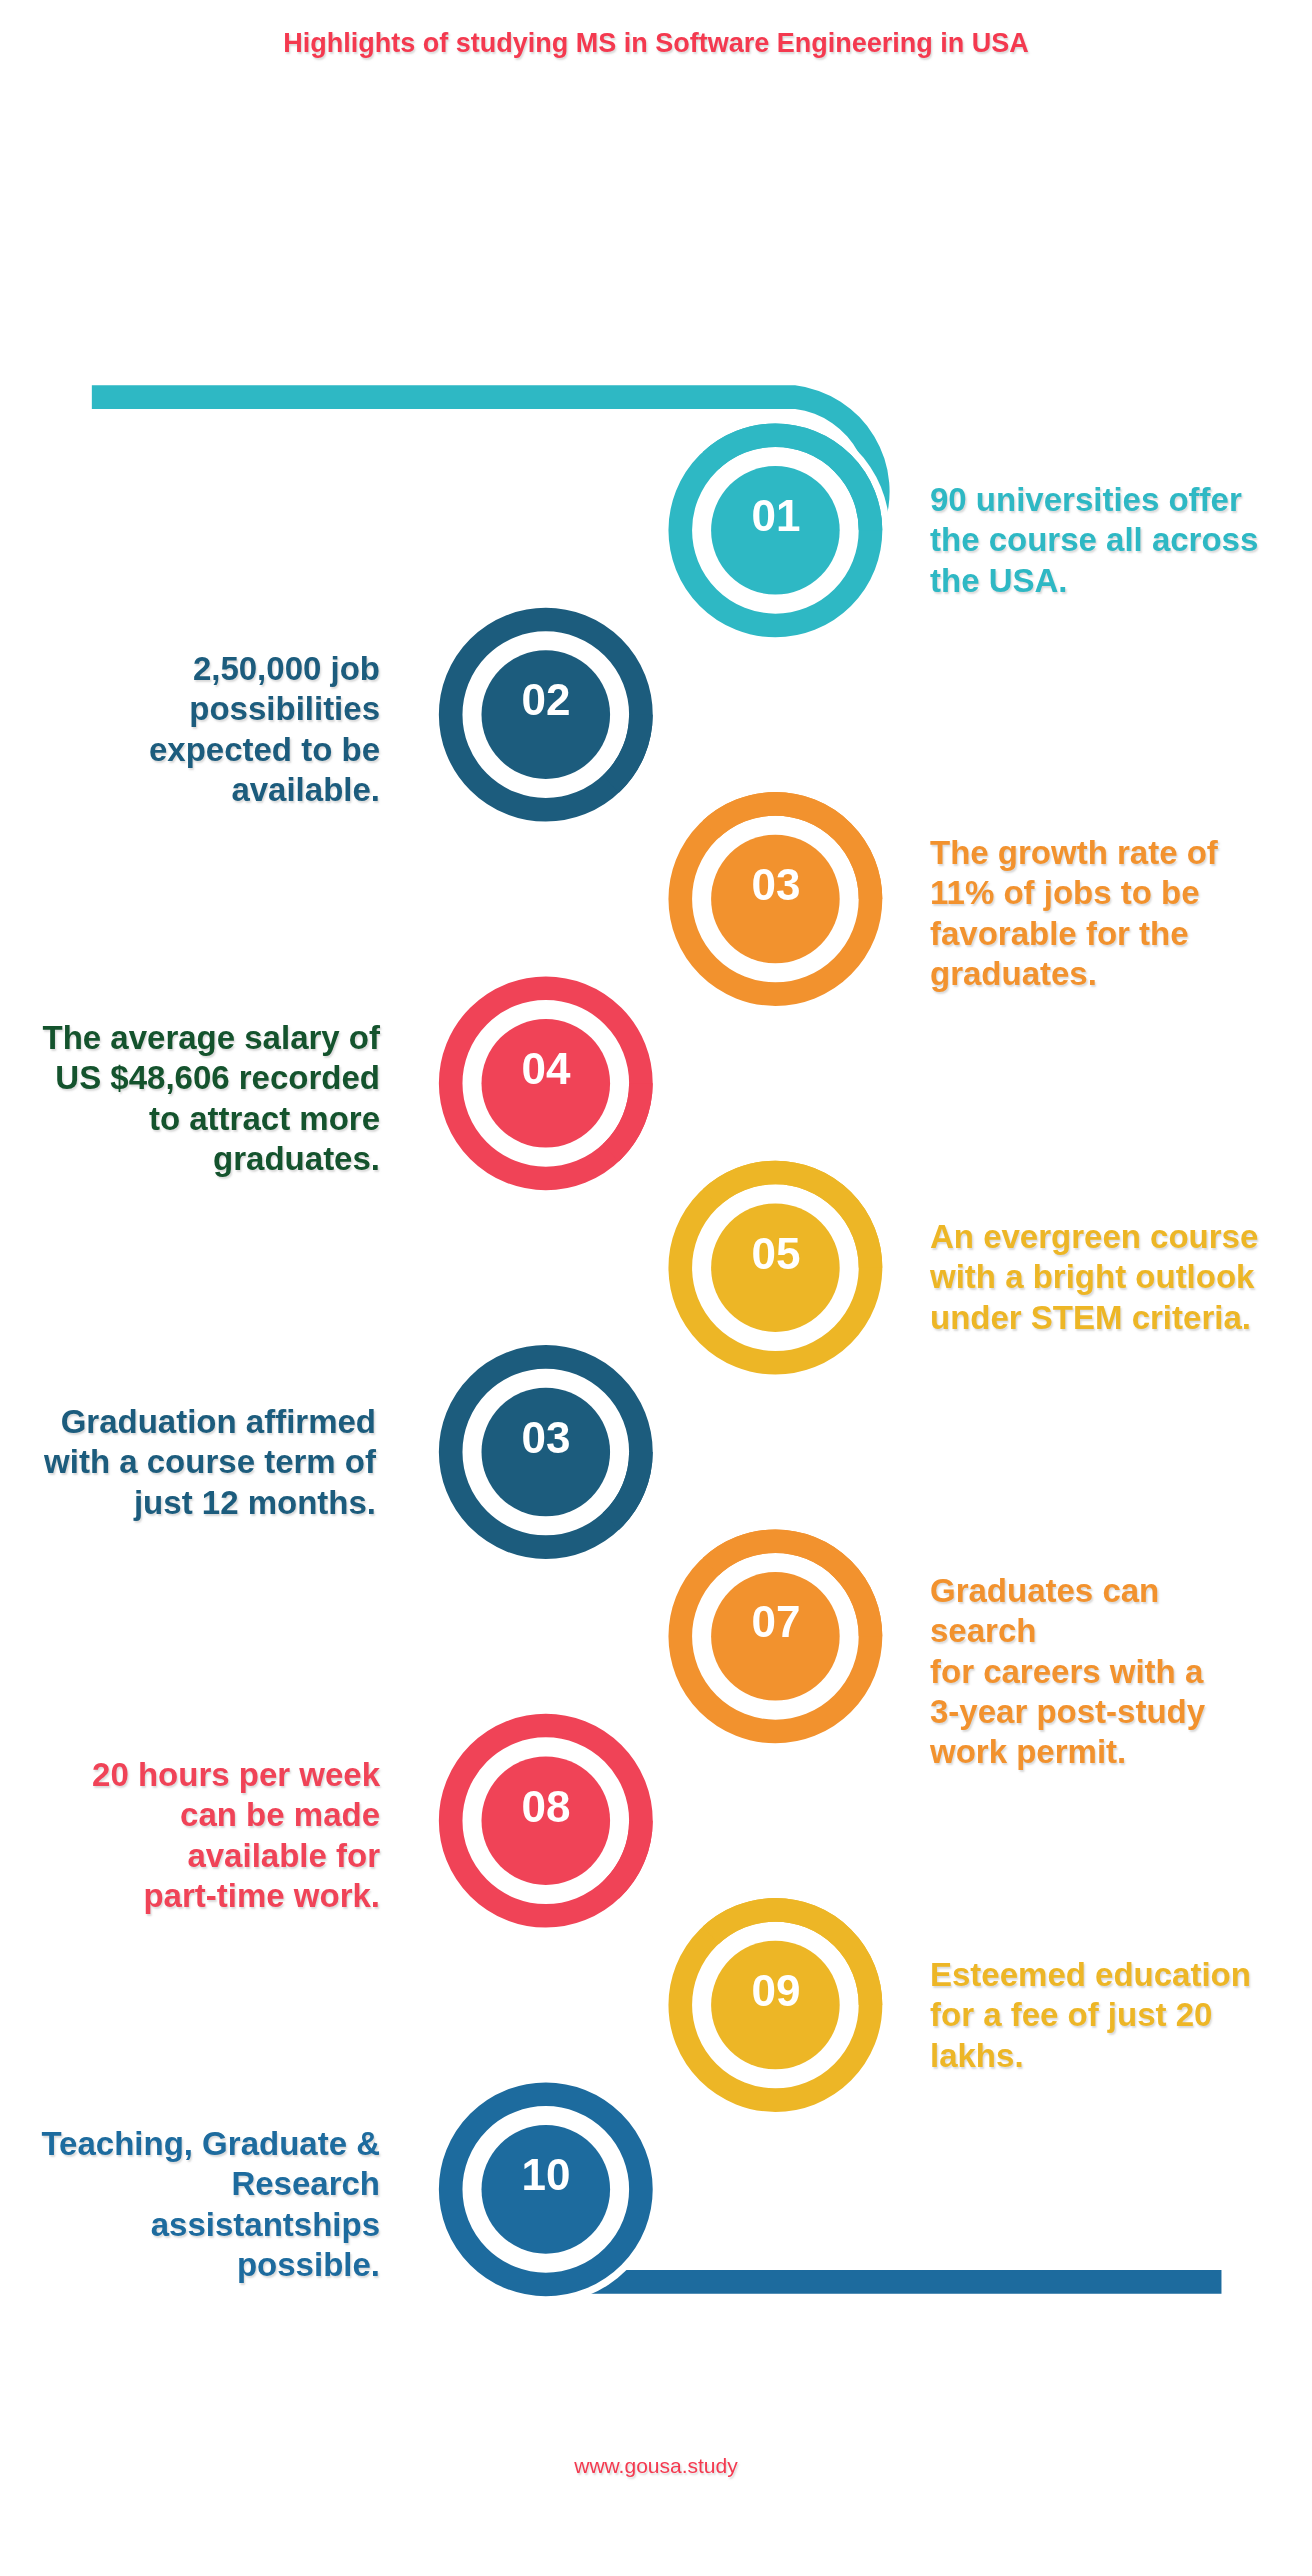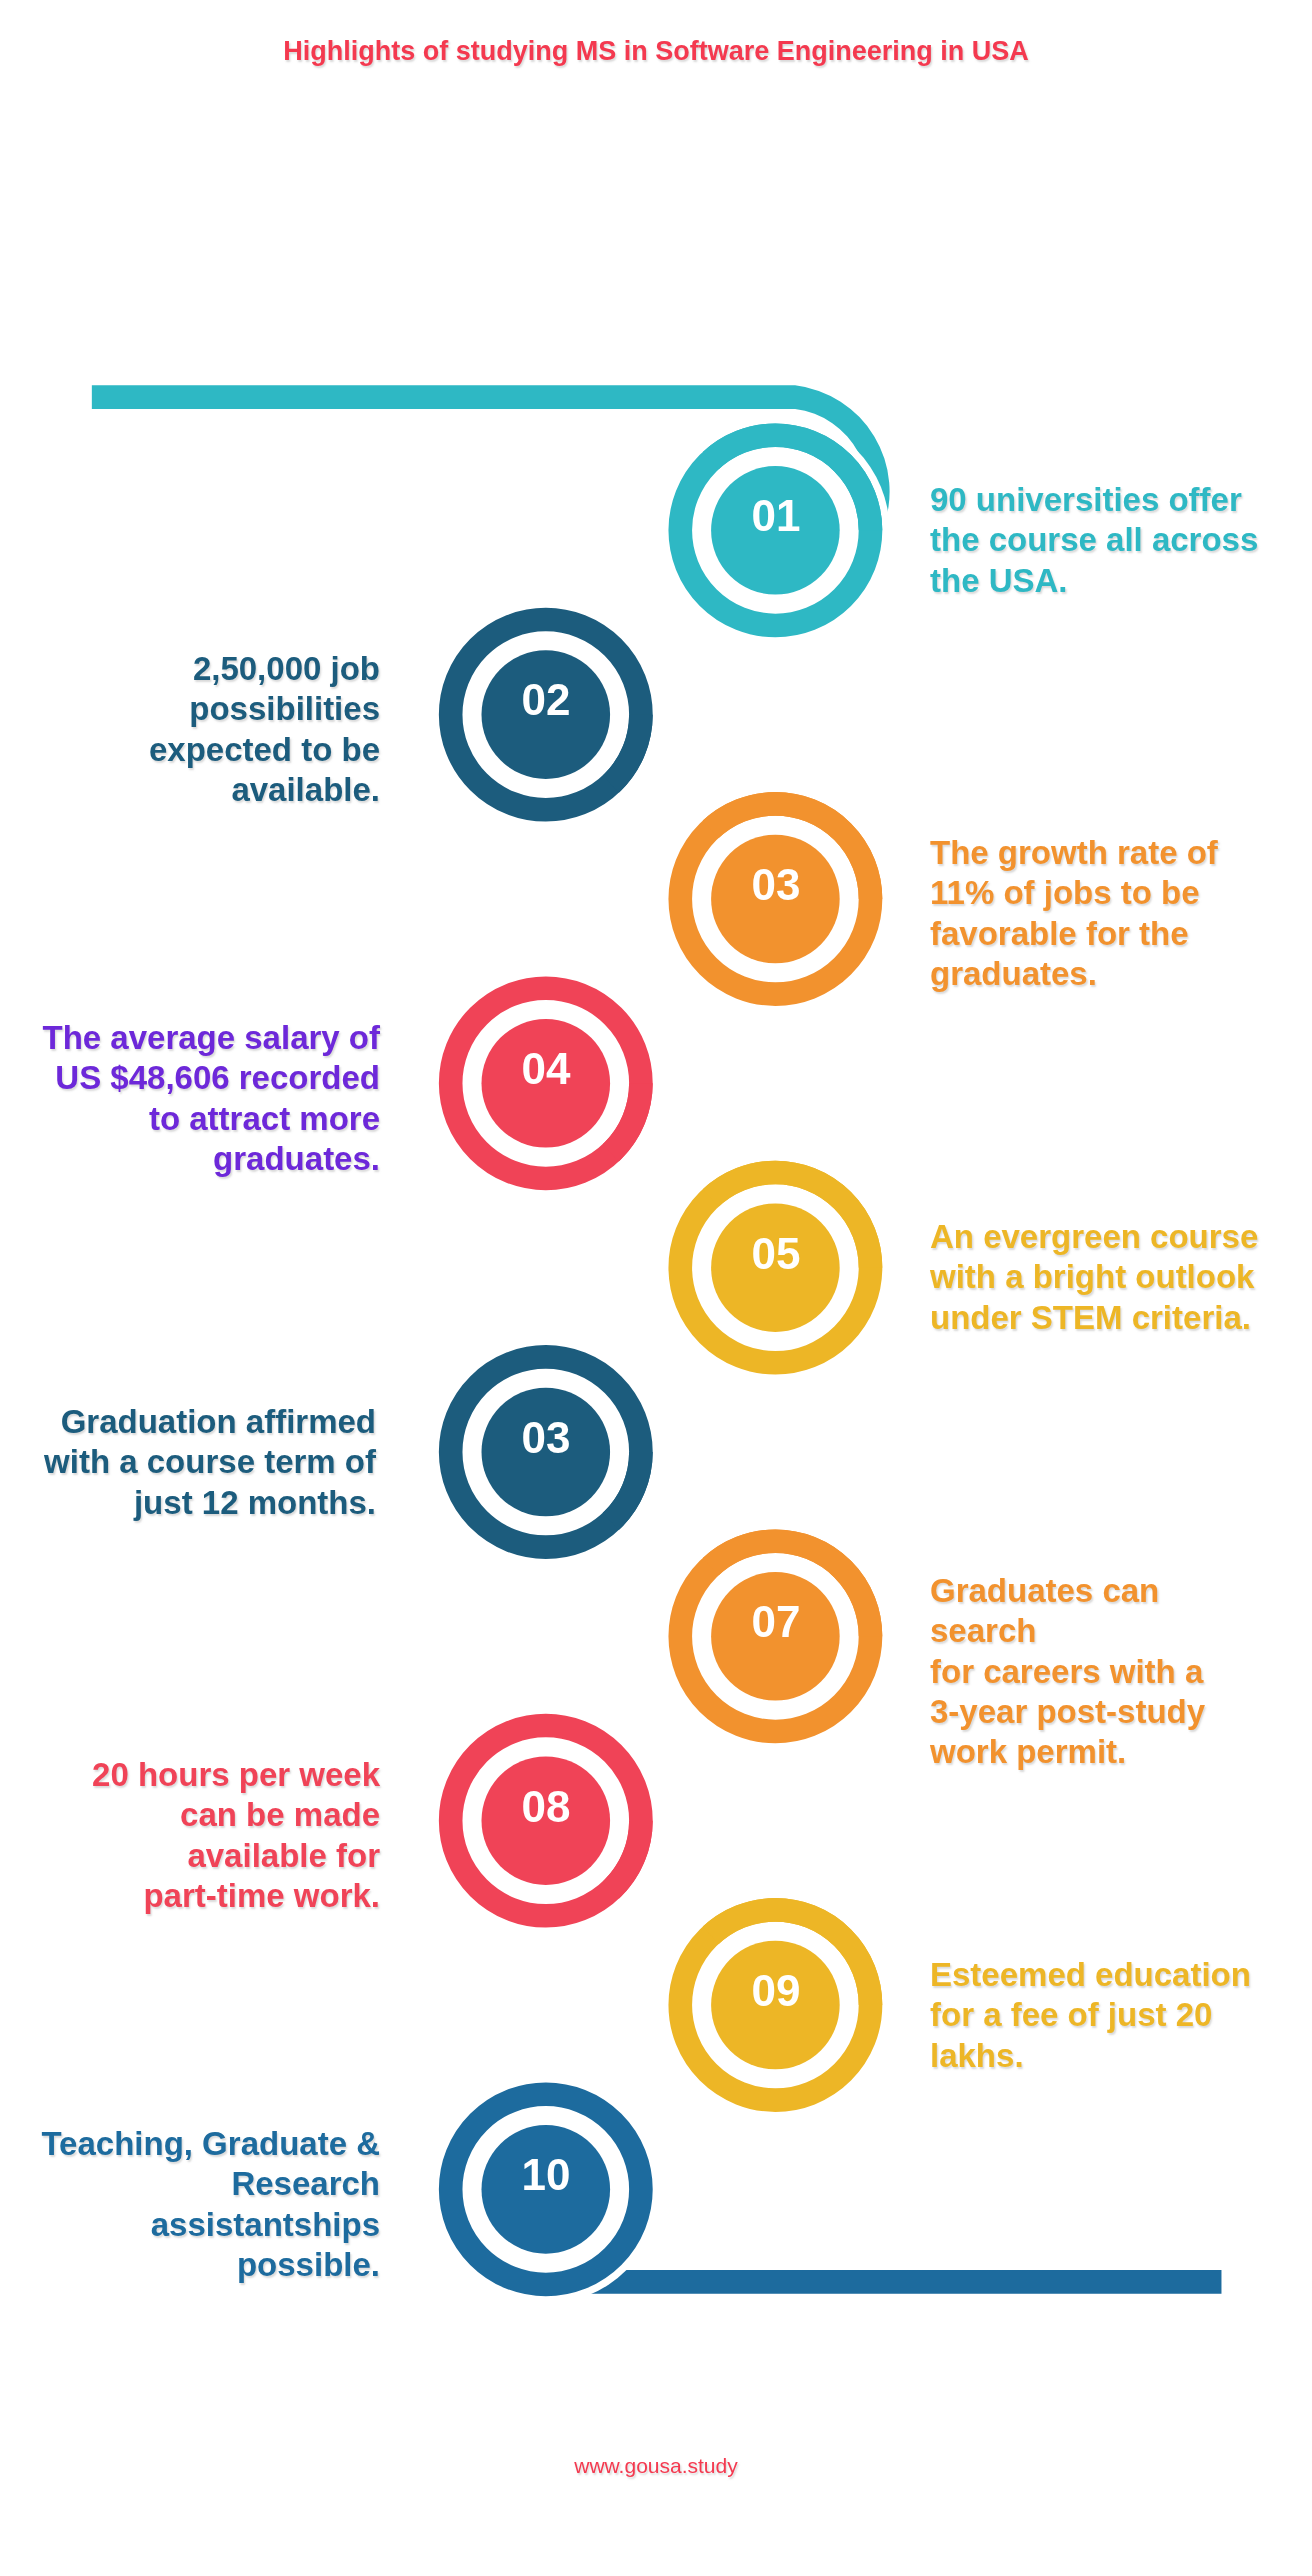--- a/index.html
+++ b/index.html
@@ -14,21 +14,21 @@
   .header{
     position:absolute; left:0; top:0; width:1312px; text-align:center;
   }
   .main-title{
     font-size:49px; font-weight:bold; color:#F4394F;
     letter-spacing:-0.3px; margin:0; padding-top:31.5px; line-height:1.05;
     text-shadow:1.3px 2px 2px rgba(180,180,180,0.55);
   }
   .sub-title{
     font-size:27px; font-weight:bold; color:#F4394F;
-    margin:8px; padding-top:29px; line-height:1.1;
+    margin:0; padding-top:29px; line-height:1.1;
     text-shadow:1.3px 2px 2px rgba(180,180,180,0.5);
   }
 
   .chain-svg{
     position:absolute; left:0; top:0; width:1312px; height:2576px;
     pointer-events:none;
   }
 
   .num{
     position:absolute;
@@ -229,21 +229,21 @@
       <div>available.</div>
     </div>
     <div class="num" style="left: 671px; top: 863px;">03</div>
     <div class="caption right" style="color: rgb(242, 146, 46); left: 930px; width: 341px; top: 833px;">
       <div>The growth rate of</div>
       <div>11% of jobs to be</div>
       <div>favorable for the</div>
       <div>graduates.</div>
     </div>
     <div class="num" style="left: 441px; top: 1047px;">04</div>
-    <div class="caption left" style="color: #6d28d9; left: 39px; width: 341px; top: 1018px;">
+    <div class="caption left" style="color: #14532d; left: 39px; width: 341px; top: 1018px;">
       <div>The average salary of</div>
       <div>US $48,606 recorded</div>
       <div>to attract more</div>
       <div>graduates.</div>
     </div>
     <div class="num" style="left: 671px; top: 1232px;">05</div>
     <div class="caption right" style="color: rgb(237, 182, 38); left: 930px; width: 341px; top: 1217px;">
       <div>An evergreen course</div>
       <div>with a bright outlook</div>
       <div>under STEM criteria.</div>

